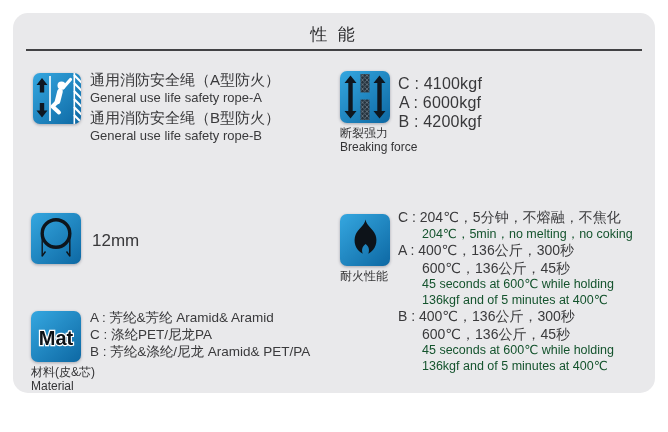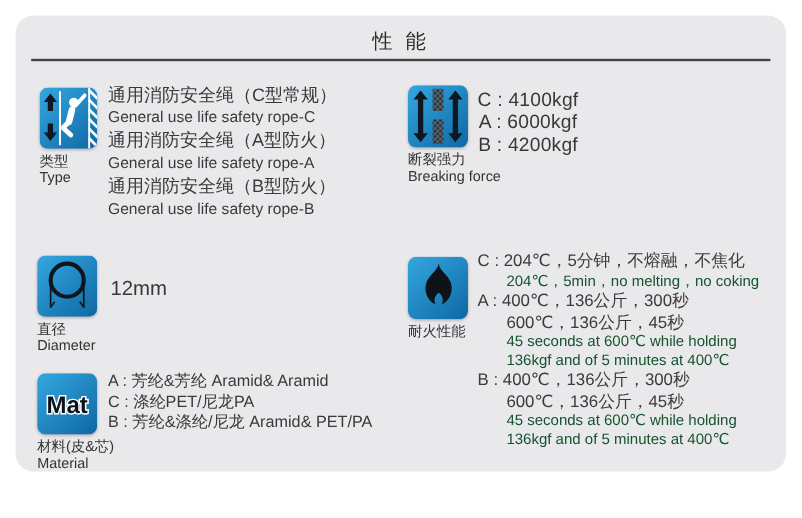--- a/index.html
+++ b/index.html
@@ -73,31 +73,23 @@
           <polygon points="9,5 3.5,12 6.8,12 6.8,19.5 11.2,19.5 11.2,12 14.5,12" fill="#0f1720"></polygon>
           <polygon points="6.8,30 6.8,37.5 3.5,37.5 9,44.5 14.5,37.5 11.2,37.5 11.2,30" fill="#0f1720"></polygon>
           <g stroke="#fff" stroke-linecap="round" fill="none">
             <circle cx="28.5" cy="12.5" r="4" fill="#fff" stroke="none"></circle>
             <path d="M37.5 6.5 L30 15" stroke-width="3.2"></path>
             <path d="M27 18.5 L24.5 28.5" stroke-width="5.5"></path>
             <path d="M24.5 28.5 L19.5 33.5 L26 39.5" stroke-width="4" stroke-linejoin="round"></path>
           </g>
         </svg>
       </div>
-      <div class="cap">
-        <div class="cap-zh">类型</div>
-        <div class="cap-en">Type</div>
-      </div>
     </div>
 
     <div class="tblock" style="left:77px;top:57px;">
-      <div class="pair">
-        <div class="zh15">通用消防安全绳（C型常规）</div>
-        <div class="en13">General use life safety rope-C</div>
-      </div>
       <div class="pair">
         <div class="zh15">通用消防安全绳（A型防火）</div>
         <div class="en13">General use life safety rope-A</div>
       </div>
       <div class="pair">
         <div class="zh15">通用消防安全绳（B型防火）</div>
         <div class="en13">General use life safety rope-B</div>
       </div>
     </div>
 
@@ -146,24 +138,20 @@
           </defs>
           <rect width="50" height="51" rx="7" fill="url(#g3)"></rect>
           <circle cx="25" cy="20.5" r="13.8" fill="none" stroke="#0e151c" stroke-width="3.4"></circle>
           <g stroke="#0e151c" stroke-width="1.4">
             <line x1="11.2" y1="22" x2="11.2" y2="43.5"></line>
             <line x1="38.8" y1="22" x2="38.8" y2="43.5"></line>
             <line x1="11.2" y1="43" x2="14.5" y2="38.5"></line>
             <line x1="38.8" y1="43" x2="35.5" y2="38.5"></line>
           </g>
         </svg>
-      </div>
-      <div class="cap">
-        <div class="cap-zh">直径</div>
-        <div class="cap-en">Diameter</div>
       </div>
     </div>
 
     <div class="dval" style="left:79px;top:218px;">12mm</div>
 
     <div class="icon-block" style="left:18px;top:298px;">
       <div class="icon">
         <svg width="50" height="51" viewBox="0 0 50 51">
           <defs>
             <linearGradient id="g4" x1="0" y1="0" x2="0.9" y2="1">

